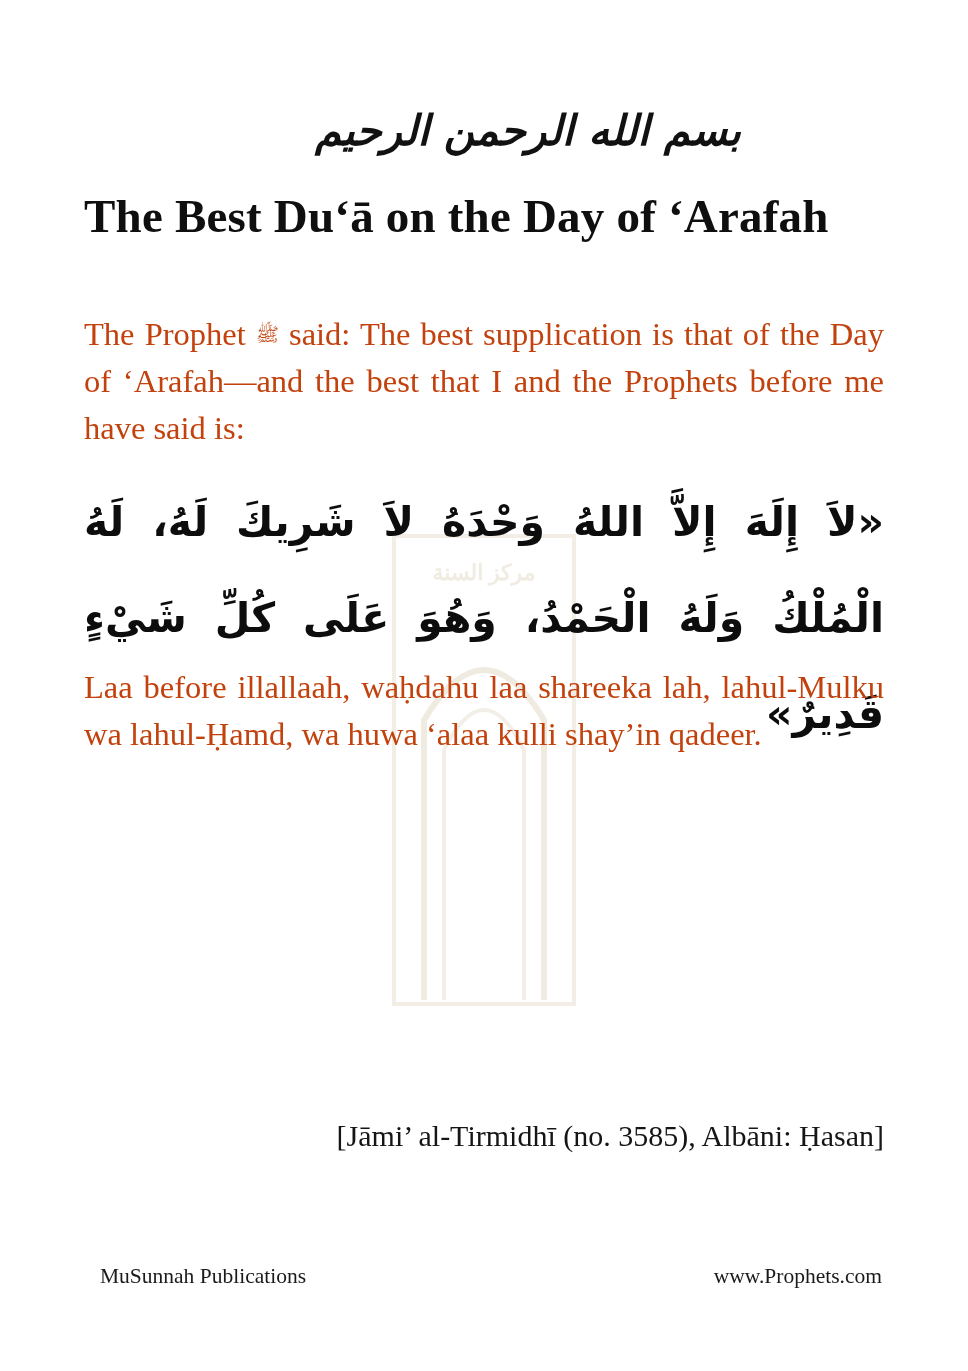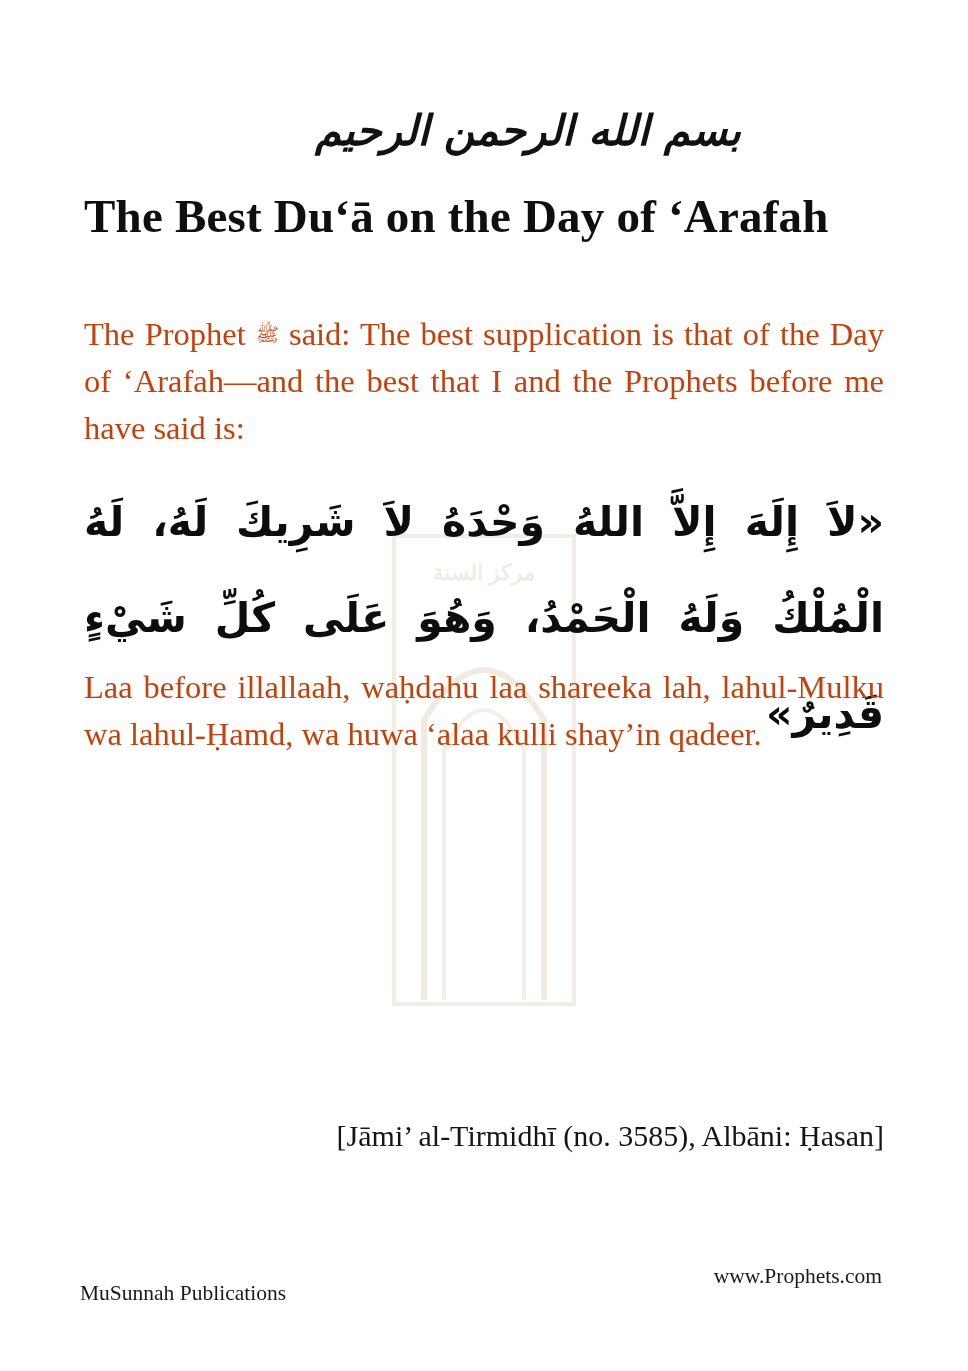--- a/index.html
+++ b/index.html
@@ -123,21 +123,21 @@
     }
     .footer-left, .footer-right {
       position: absolute;
       top: 1262px;
       font-family: "Liberation Serif", serif;
       font-size: 21.5px;
       line-height: 28px;
       color: #1a1a1a;
       white-space: nowrap;
     }
-    .footer-left { left: 80px; margin-top: 17px; }
+    .footer-left { left: 100px; }
     .footer-right { right: 86px; }
   </style>
 </head>
 <body>
 
 <div class="page">
 
   <div class="watermark">
     <svg viewBox="0 0 192 480" xmlns="http://www.w3.org/2000/svg">
       <rect x="6" y="6" width="180" height="468" fill="none" stroke="#f2eee6" stroke-width="4"></rect>

